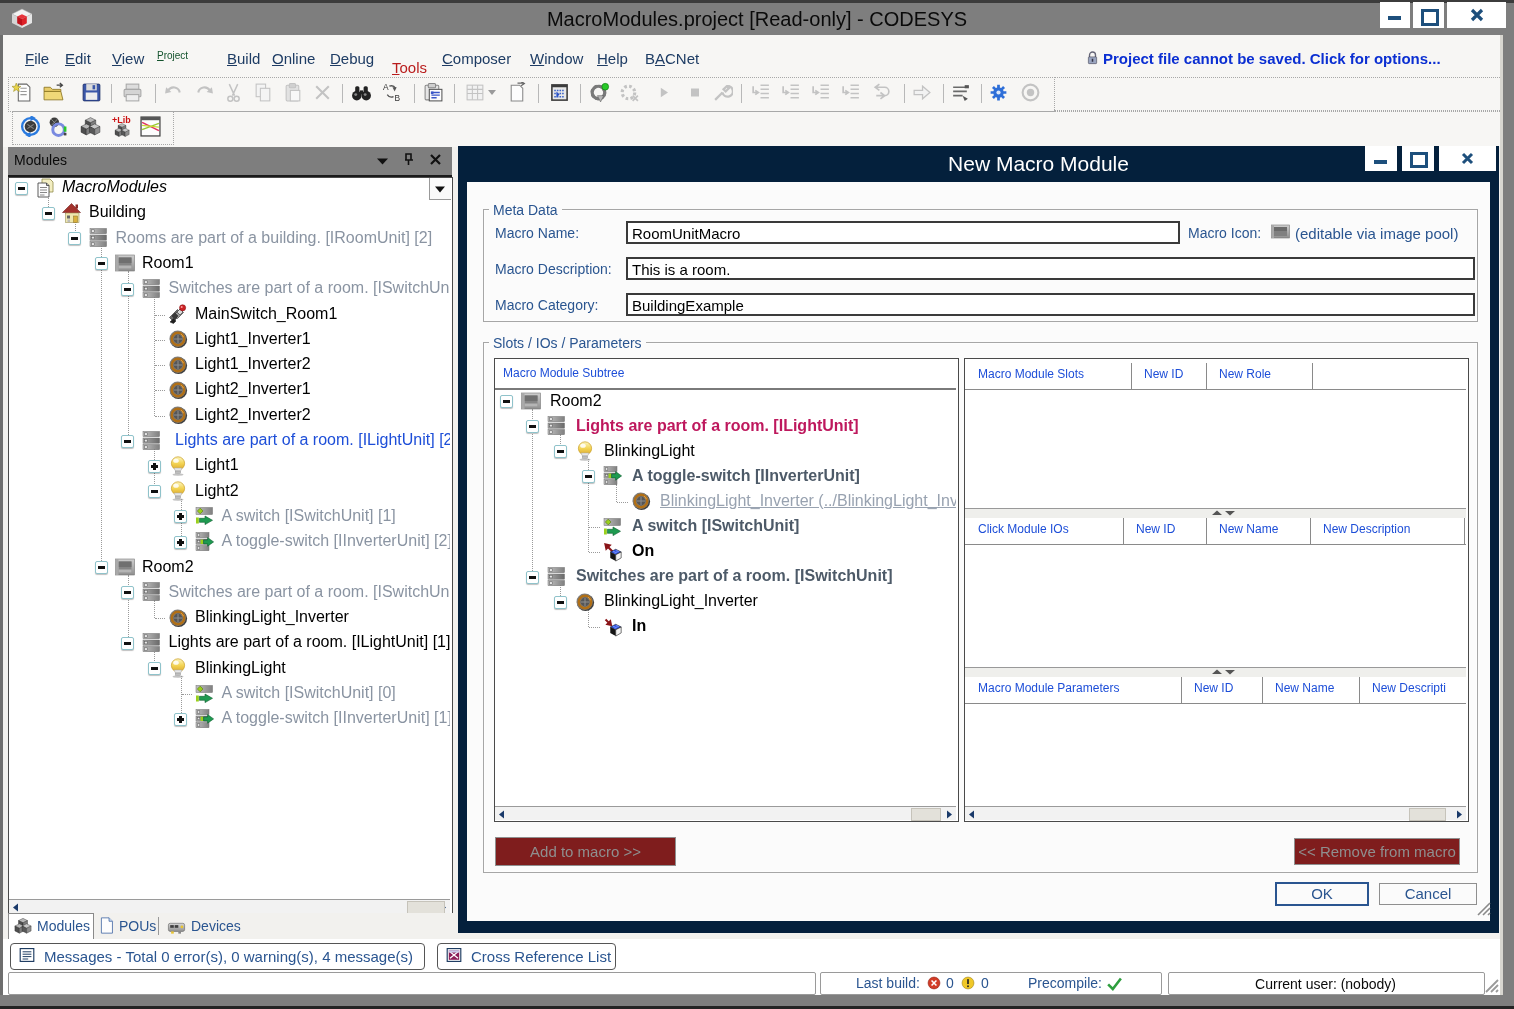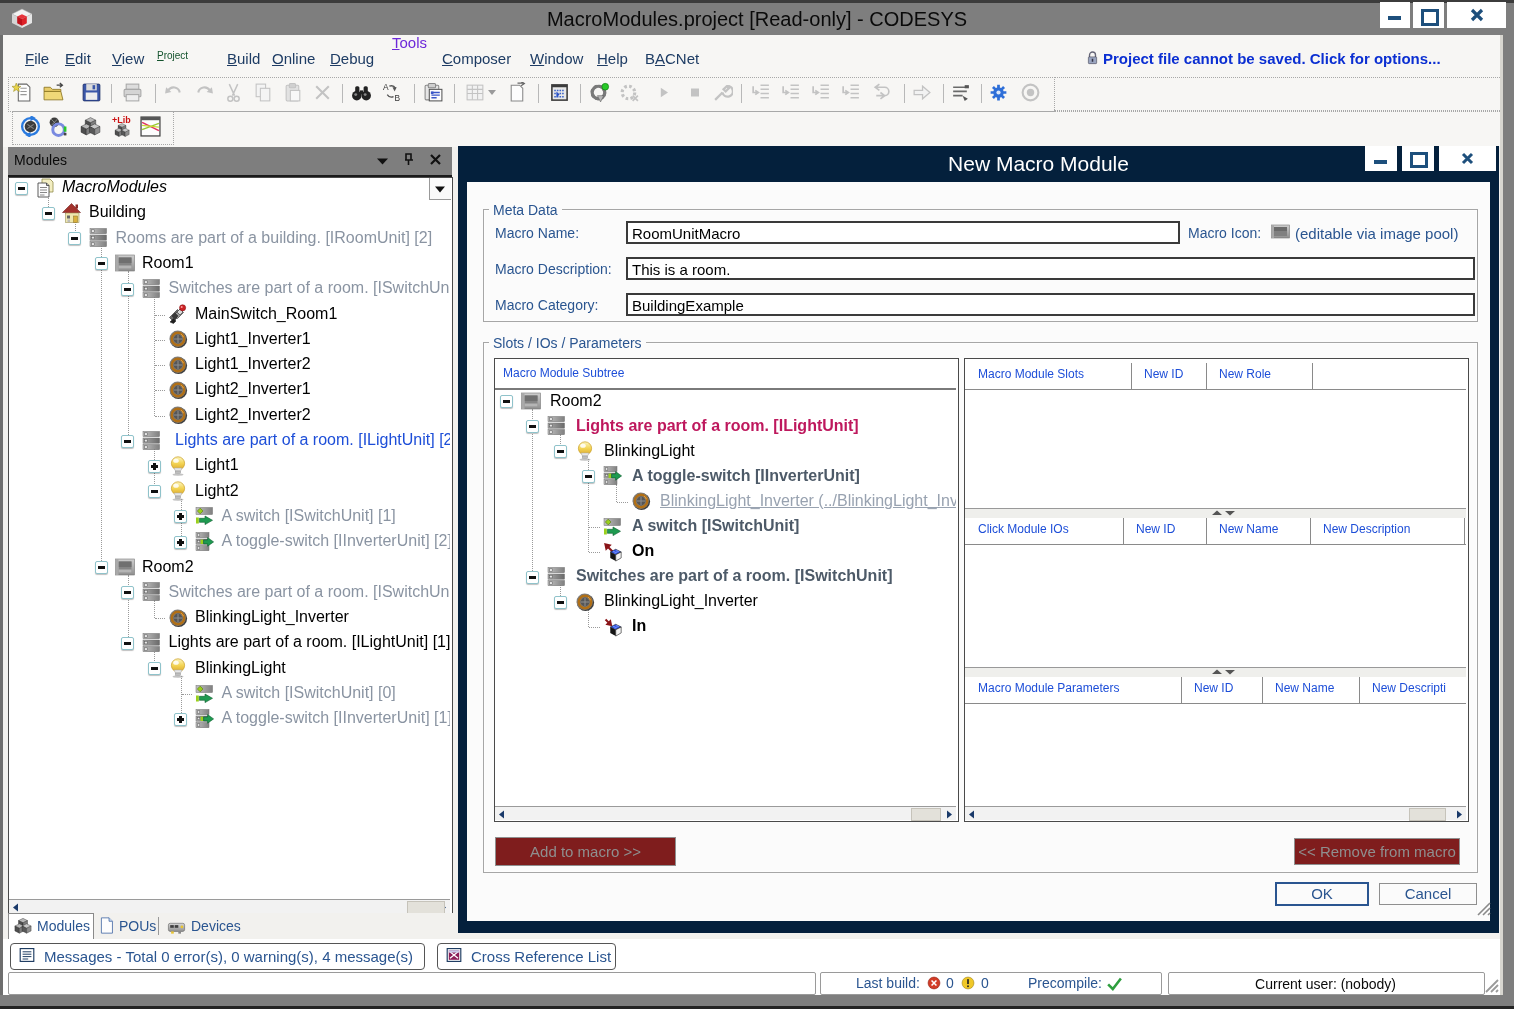--- a/index.html
+++ b/index.html
@@ -220,21 +220,21 @@
 <div class="ab" style="left:0;top:995px;width:1514px;height:11px;background:#7E7E7E"></div>
 <div class="ab" style="left:0;top:1006px;width:1514px;height:3px;background:#242424"></div>
 <div class="ab" style="left:3px;top:35px;width:1497px;height:41px;background:#f7f6f4"></div>
 <div class="ab" style="left:25px;top:50px;font-size:15px;color:#1E3C64"><span style="text-decoration:underline">F</span>ile</div>
 <div class="ab" style="left:65px;top:50px;font-size:15px;color:#1E3C64"><span style="text-decoration:underline">E</span>dit</div>
 <div class="ab" style="left:112px;top:50px;font-size:15px;color:#1E3C64"><span style="text-decoration:underline">V</span>iew</div>
 <div class="ab" style="left:157px;top:50px;font-size:10px;color:#14532d"><span style="text-decoration:underline">P</span>roject</div>
 <div class="ab" style="left:227px;top:50px;font-size:15px;color:#1E3C64"><span style="text-decoration:underline">B</span>uild</div>
 <div class="ab" style="left:272px;top:50px;font-size:15px;color:#1E3C64"><span style="text-decoration:underline">O</span>nline</div>
 <div class="ab" style="left:330px;top:50px;font-size:15px;color:#1E3C64"><span style="text-decoration:underline">D</span>ebug</div>
-<div class="ab" style="left:392px;top:34px;font-size:15px;color:#6d28d9"><span style="text-decoration:underline">T</span>ools</div>
+<div class="ab" style="left:392px;top:59px;font-size:15px;color:#b91c1c"><span style="text-decoration:underline">T</span>ools</div>
 <div class="ab" style="left:442px;top:50px;font-size:15px;color:#1E3C64"><span style="text-decoration:underline">C</span>omposer</div>
 <div class="ab" style="left:530px;top:50px;font-size:15px;color:#1E3C64"><span style="text-decoration:underline">W</span>indow</div>
 <div class="ab" style="left:597px;top:50px;font-size:15px;color:#1E3C64"><span style="text-decoration:underline">H</span>elp</div>
 <div class="ab" style="left:645px;top:50px;font-size:15px;color:#1E3C64">B<span style="text-decoration:underline">A</span>CNet</div>
 <svg class="ab" style="left:1085px;top:50px" width="15" height="16">
     <use href="#i-lock"></use>
   </svg>
 <div class="ab" style="left:1103px;top:50px;font-size:15px;font-weight:bold;color:#0b2fd2">Project file cannot be saved. Click for options...</div>
 <div class="ab" style="left:3px;top:76px;width:1497px;height:71px;background:#f7f6f4"></div>
 <div class="ab" style="left:8px;top:77px;width:1045px;height:33px;border:1px dotted #a8a8a8"></div>

